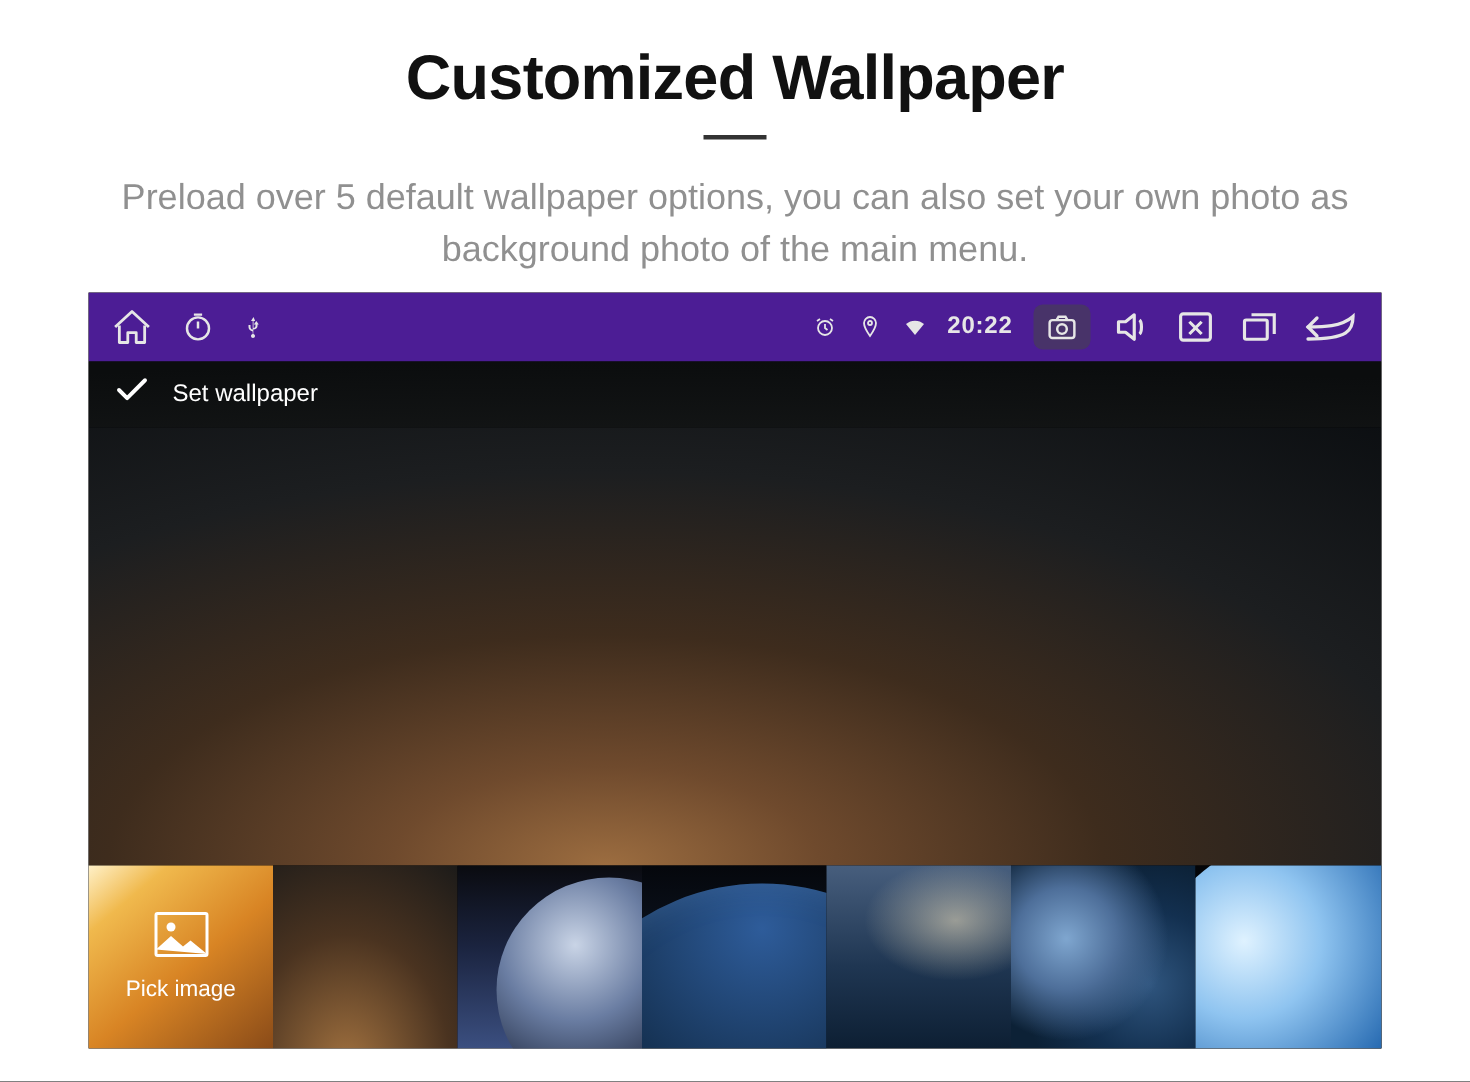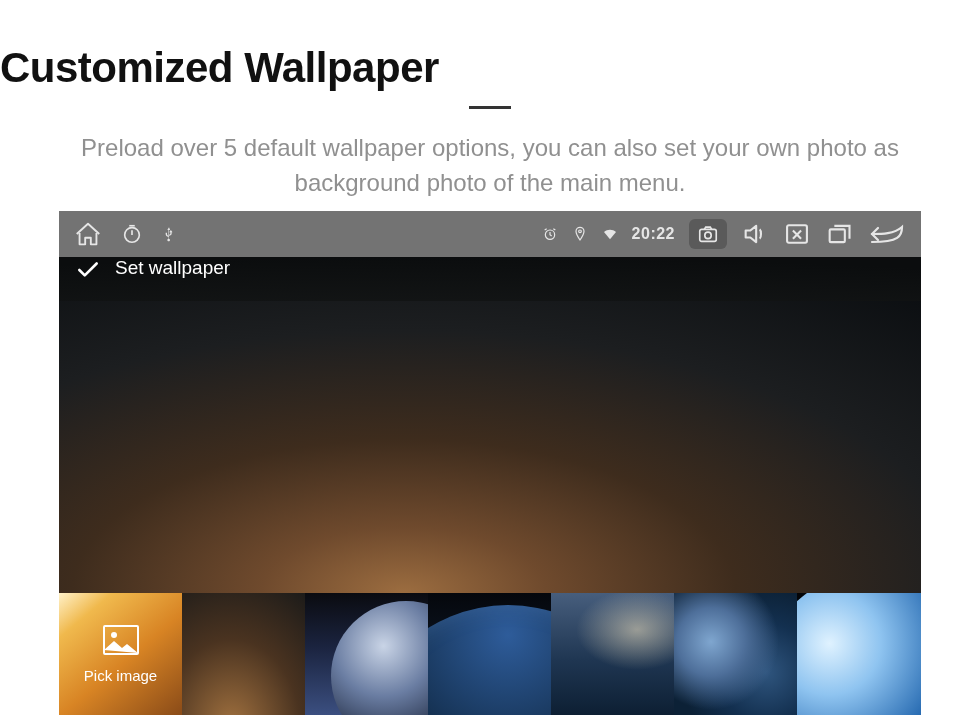--- a/index.html
+++ b/index.html
@@ -4,24 +4,25 @@
 <style>
   * { margin: 0; padding: 0; box-sizing: border-box; }
   body {
     width: 980px;
     height: 721px;
     background: #ffffff;
     font-family: Arial, Helvetica, sans-serif;
     overflow: hidden;
   }
   .page-title {
+    text-align: center;
     font-size: 42px;
     font-weight: 800;
     color: #111;
-    margin-top: 44px;
+    margin-top: 28px;
     letter-spacing: -0.5px;
   }
   .title-underline {
     width: 42px;
     height: 3px;
     background: #333;
     margin: 14px auto 22px;
   }
   .page-subtitle {
     text-align: center;
@@ -38,21 +39,21 @@
     height: 504px;
     margin: 0 auto;
     background: #000;
     position: relative;
     overflow: hidden;
   }
 
   
   .statusbar {
     height: 46px;
-    background: #737373;
+    background: #4c1d95;
     display: flex;
     align-items: center;
     color: #e6e6e6;
     padding: 0 14px;
     gap: 14px;
   }
   .sb-left { display: flex; align-items: center; gap: 18px; }
   .sb-spacer { flex: 1; }
   .sb-right { display: flex; align-items: center; gap: 14px; }
   .sb-time { font-size: 16px; font-weight: 700; letter-spacing: 0.5px; }
@@ -66,25 +67,25 @@
     background: rgba(70,70,70,0.55);
     border-radius: 6px;
     padding: 4px 8px;
     display: inline-flex;
   }
 
   
   .titlerow {
     height: 44px;
     display: flex;
-    align-items: flex-start;
+    align-items: center;
     gap: 14px;
     padding: 0 16px;
     color: #fff;
-    font-size: 19px;
+    font-size: 16px;
     background: radial-gradient(ellipse 160% 420% at 45% 420%, #7b5a3a 0%, #3b2c1e 28%, #171919 60%, #0b0d0e 100%);
   }
   .titlerow svg { width: 26px; height: 26px; }
 
   
   .preview {
     height: 292px;
     background: radial-gradient(ellipse 110% 150% at 40% 100%, #9c6d40 0%, #6f4a2d 15%, #3e2c1d 35%, #1c1e20 60%, #0a0d10 90%);
   }
 

